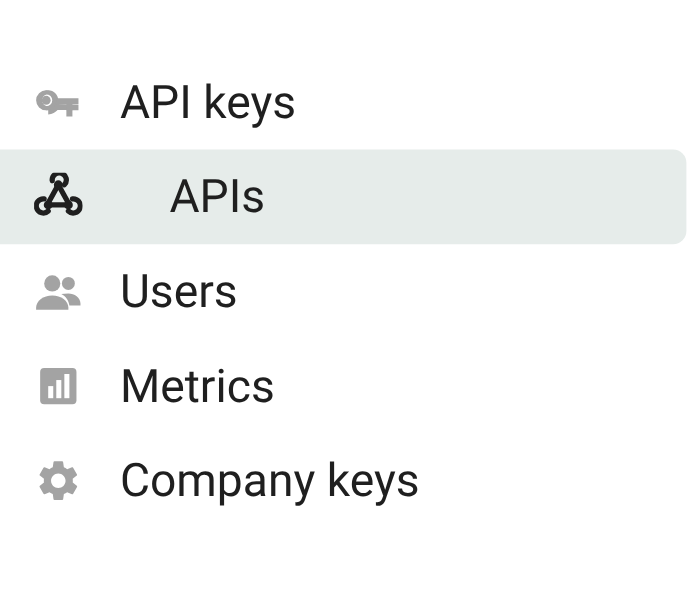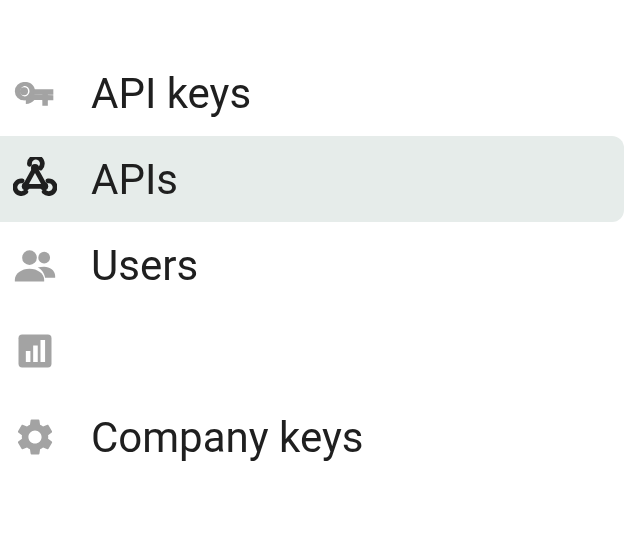--- a/index.html
+++ b/index.html
@@ -13,27 +13,28 @@
     width: 632px;
     height: 551px;
     overflow: hidden;
   }
   .sidebar {
     padding-top: 50px;
   }
   .sidebar-item {
     display: flex;
     align-items: center;
-    padding: 18px 13px;
+    padding: 18px 31px;
     cursor: pointer;
     border-radius: 0 12px 12px 0;
     margin-right: 8px;
   }
   .sidebar-item.active {
     background: #e6ecea;
+    gap: 45px;
   }
   .icon-wrap {
     width: 50px;
     height: 50px;
     display: flex;
     align-items: center;
     justify-content: flex-start;
     flex-shrink: 0;
   }
   .icon-wrap svg {
@@ -99,20 +100,21 @@
 
   <div class="sidebar-item">
     <span class="icon-wrap">
       <svg viewBox="0 0 24 24" class="icon-inactive">
         <rect x="3" y="3" width="18" height="18" rx="2"></rect>
         <rect x="7" y="12" width="2.5" height="6" fill="#ffffff"></rect>
         <rect x="11" y="9" width="2.5" height="9" fill="#ffffff"></rect>
         <rect x="15" y="6" width="2.5" height="12" fill="#ffffff"></rect>
       </svg>
     </span>
+    <span class="label">Metrics</span>
   </div>
 
   <div class="sidebar-item">
     <span class="icon-wrap">
       <svg viewBox="0 0 24 24" class="icon-inactive">
         <path d="M19.14 12.94c.04-.3.06-.61.06-.94 0-.32-.02-.64-.07-.94l2.03-1.58c.18-.14.23-.41.12-.61l-1.92-3.32c-.12-.22-.37-.29-.59-.22l-2.39.96c-.5-.38-1.03-.7-1.62-.94l-.36-2.54c-.04-.24-.24-.41-.48-.41h-3.84c-.24 0-.43.17-.47.41l-.36 2.54c-.59.24-1.13.57-1.62.94l-2.39-.96c-.22-.08-.47 0-.59.22L2.74 8.87c-.12.21-.08.47.12.61l2.03 1.58c-.05.3-.07.63-.07.94 0 .31.02.64.07.94l-2.03 1.58c-.18.14-.23.41-.12.61l1.92 3.32c.12.22.37.29.59.22l2.39-.96c.5.38 1.03.7 1.62.94l.36 2.54c.05.24.24.41.48.41h3.84c.24 0 .44-.17.47-.41l.36-2.54c.59-.24 1.13-.56 1.62-.94l2.39.96c.22.08.47 0 .59-.22l1.92-3.32c.12-.22.07-.47-.12-.61l-2.01-1.58zM12 15.6c-1.98 0-3.6-1.62-3.6-3.6s1.62-3.6 3.6-3.6 3.6 1.62 3.6 3.6-1.62 3.6-3.6 3.6z"></path>
       </svg>
     </span>
     <span class="label">Company keys</span>
   </div>

